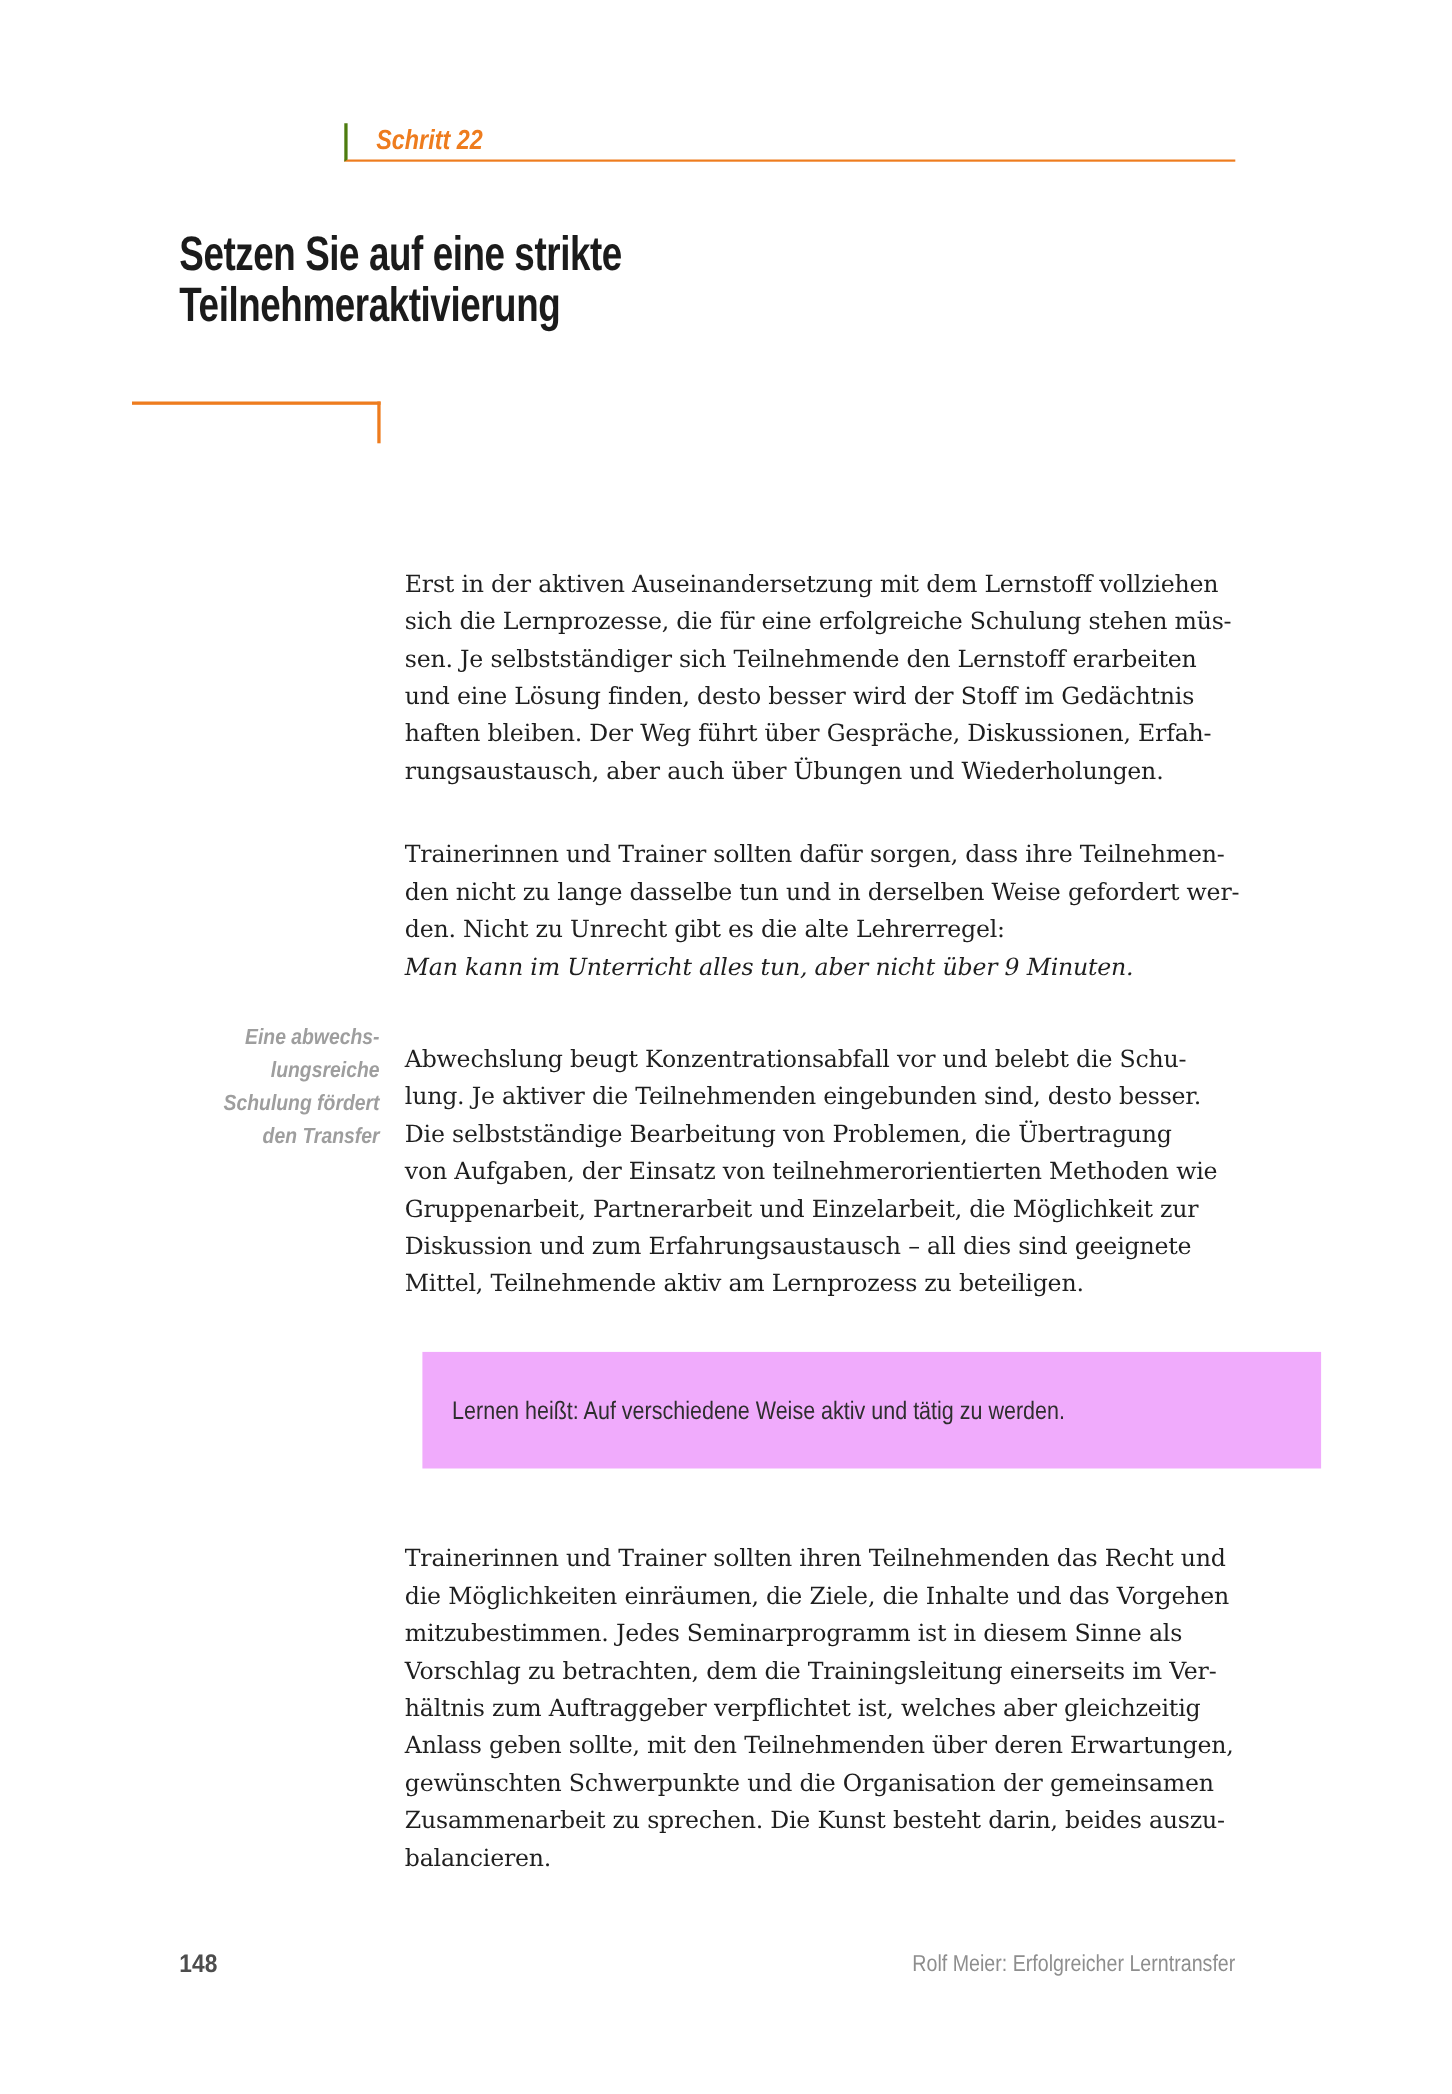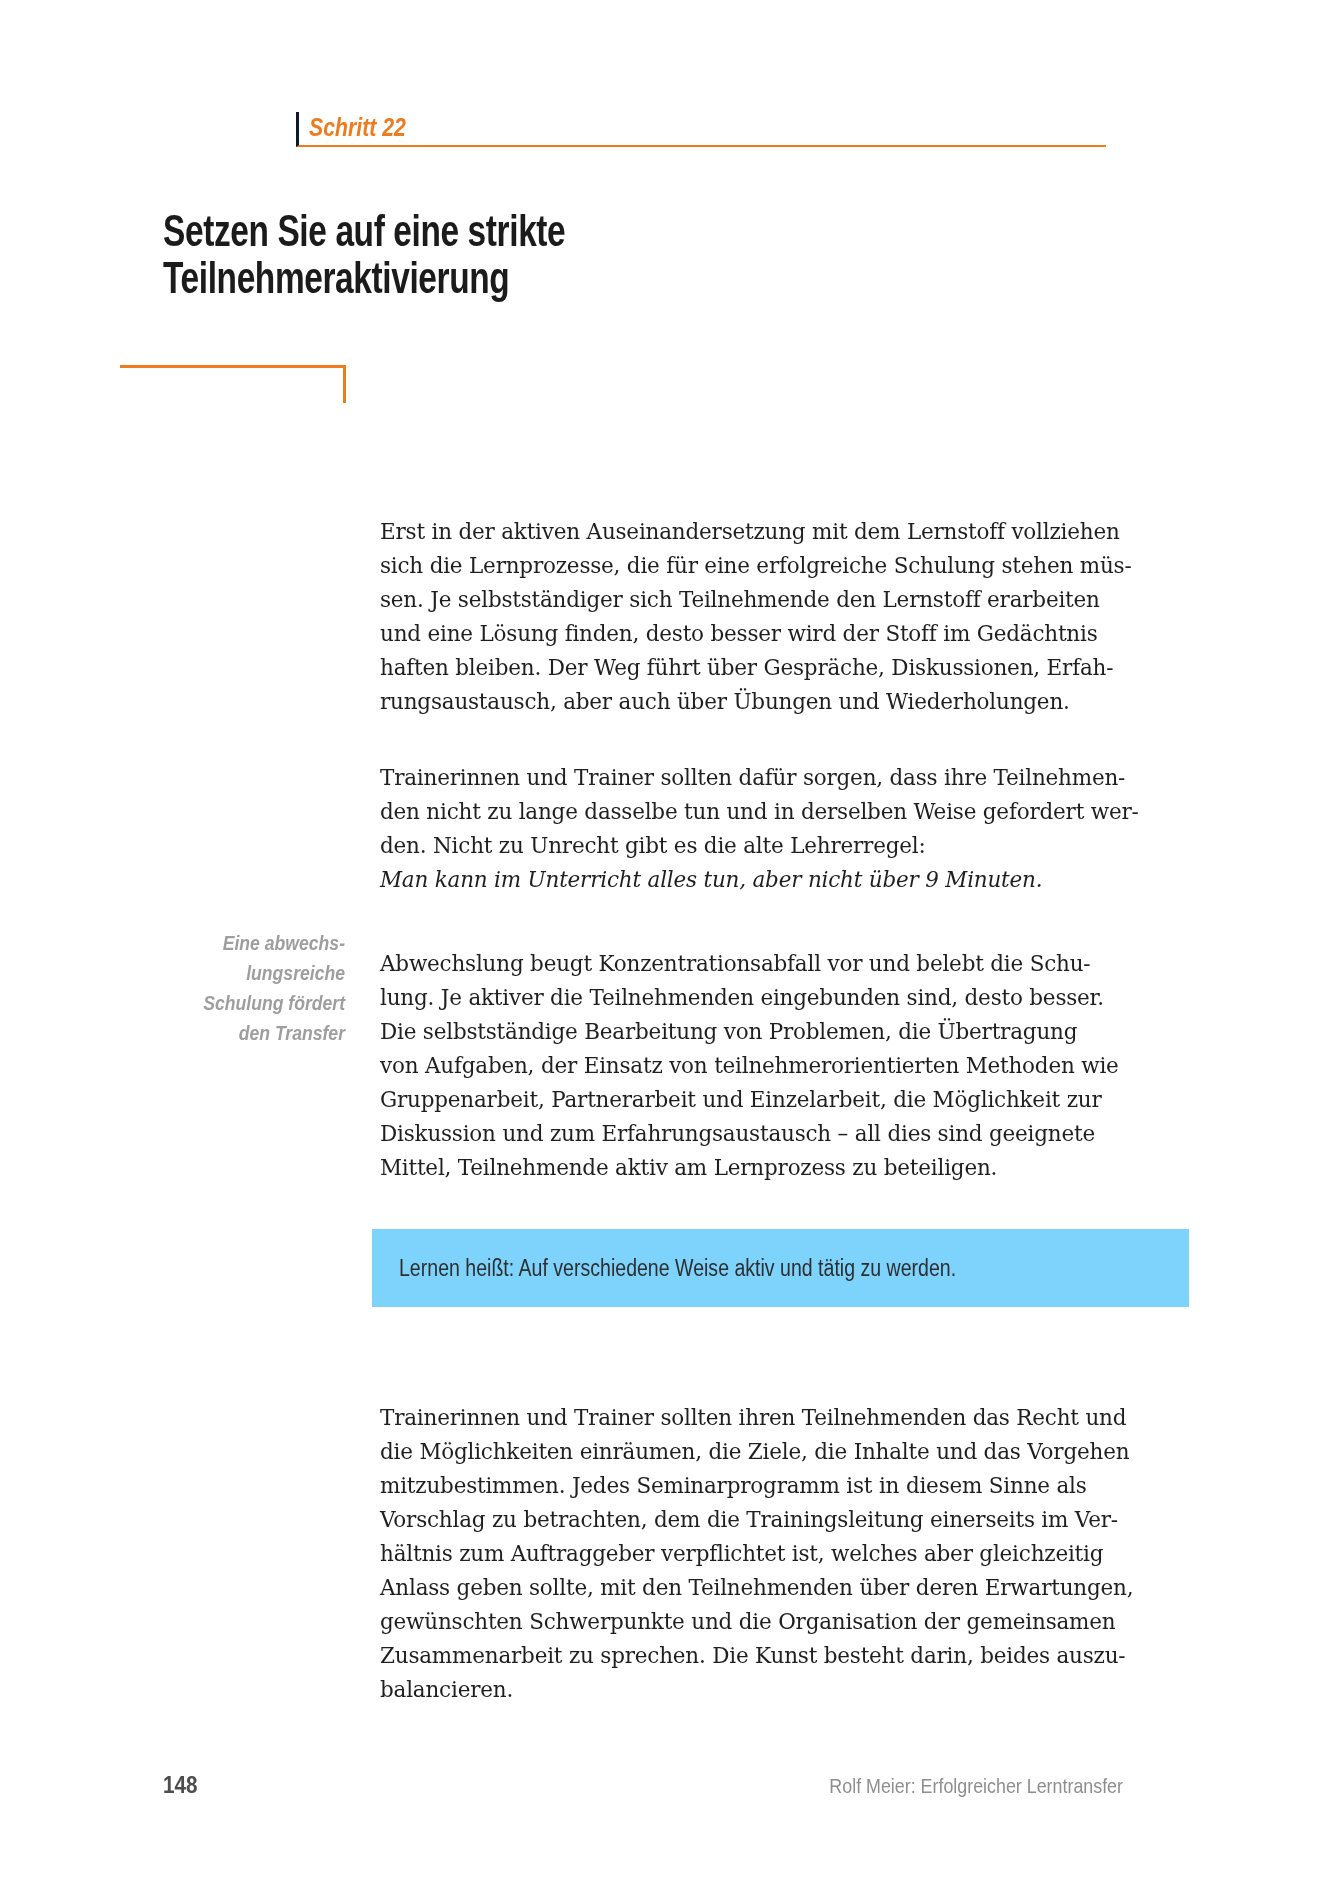--- a/index.html
+++ b/index.html
@@ -5,24 +5,25 @@
   html,body{margin:0;padding:0;background:#ffffff;}
   .page{
     position:relative;
     width:1320px;height:1904px;
     background:#ffffff;
     font-family:"Liberation Sans",sans-serif;
     overflow:hidden;
   }
   
   .kicker-block{
-    position:absolute;left:296px;top:112px;width:810px;height:35px;
-    border-left:3px solid #0f172a;
+    position:absolute;left:313px;top:112px;width:810px;height:35px;
+    border-left:3px solid #4d7c0f;
     border-bottom:2px solid #EE7C1E;
     box-sizing:border-box;
+    padding-left:16px;
   }
   .kicker-text{
     display:inline-block;
     margin-left:10px;margin-top:1px;
     font-size:25px;font-weight:bold;font-style:italic;
     color:#EE7C1E;
     transform:scaleX(0.85);transform-origin:0 0;
     white-space:pre;
   }
   
@@ -44,35 +45,35 @@
   .margin-note{
     position:absolute;left:140px;top:928px;width:205px;
     text-align:right;
     font-size:20px;font-style:italic;font-weight:bold;
     color:#9E9E9E;line-height:30px;
     transform:scaleX(0.88);transform-origin:100% 0;
     white-space:pre;
   }
   
   .body-par{
-    position:absolute;left:380px;width:830px;
+    position:absolute;left:368px;width:830px;
     font-family:"DejaVu Serif","Liberation Serif",serif;
     font-size:21.5px;line-height:34px;letter-spacing:-0.2px;
     color:#1F1F1F;
     white-space:pre;
   }
   .p1{top:493px;}
   .p2{top:739px;}
   .p-quote{top:841px;font-style:italic;}
   .p3{top:925px;}
   .p4{top:1379px;}
   
   .callout{
-    position:absolute;left:372px;top:1229px;width:817px;height:78px;
-    background:#7dd3fc;
+    position:absolute;left:384px;top:1229px;width:817px;height:106px;
+    background:#f0abfc;
     display:flex;align-items:center;
     box-sizing:border-box;
     padding-left:27px;
   }
   .callout-text{
     font-size:23px;color:#2e2e2e;
     transform:scaleX(0.85);transform-origin:0 50%;
     white-space:pre;
   }
   

